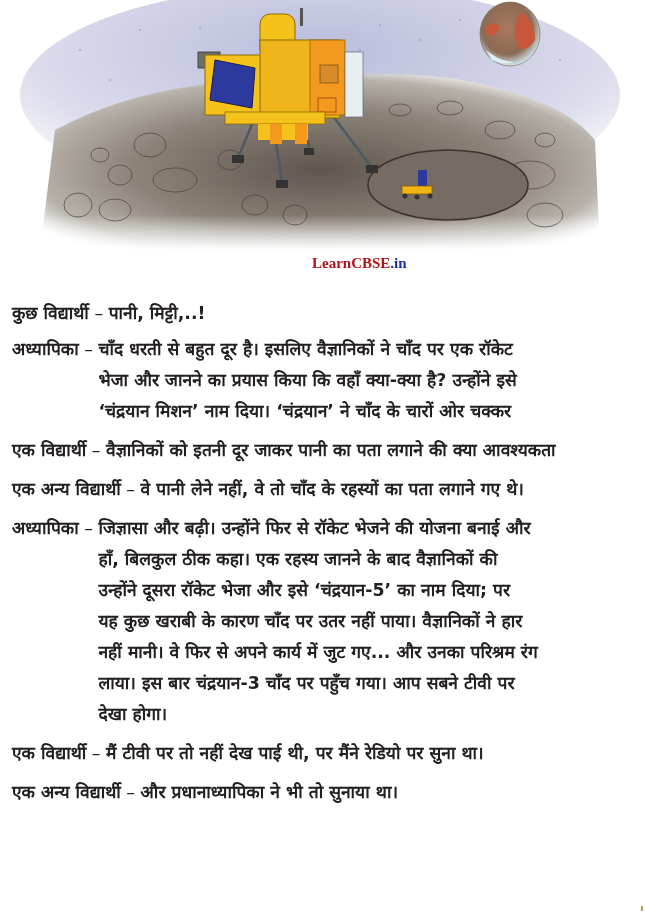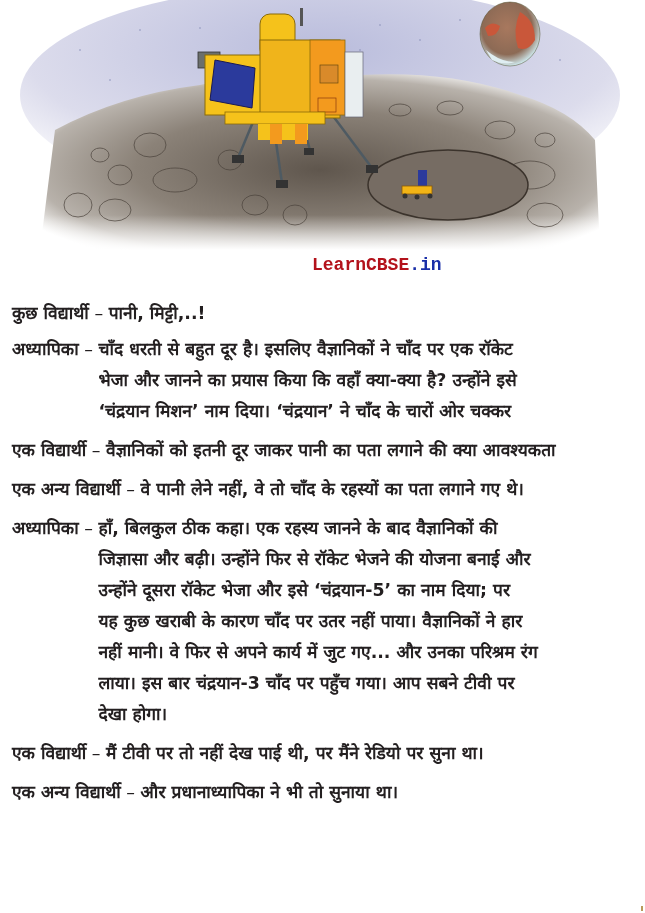--- a/index.html
+++ b/index.html
@@ -1,20 +1,20 @@
 <!DOCTYPE html>
 <html><head>
 <meta charset="utf-8">
 <style>
   html, body { margin: 0; padding: 0; background: #ffffff; }
   body { width: 645px; height: 913px; position: relative; overflow: hidden;
          font-family: "DejaVu Sans", "Liberation Sans", sans-serif; color: #231f20; }
   .illustration { position: absolute; left: 0; top: 0; width: 645px; height: 250px; }
-  .watermark { position: absolute; left: 312px; top: 255px; font-family: Liberation Mono, monospace;
-               font-weight: bold; font-size: 18px; letter-spacing: 0px; }
+  .watermark { position: absolute; left: 312px; top: 255px; font-family: Liberation Serif, serif;
+               font-weight: bold; font-size: 15px; letter-spacing: 0px; }
   .watermark .w1 { color: #b3121b; }
   .watermark .w2 { color: #1a2fa8; }
   .dialog { position: absolute; left: 12px; right: 10px; font-size: 17.4px; line-height: 31px; }
   .row { display: flex; }
   .speaker { font-weight: bold; white-space: nowrap; }
   .dash { white-space: pre; }
   .text-lines { display: block; }
   .line { display: block; white-space: nowrap; font-weight: bold; }
   .page-mark { position: absolute; right: 2px; bottom: 2px; width: 2px; height: 5px; background: #b89a5a; }
 </style>
@@ -154,22 +154,22 @@
   <div class="row" style="margin-top:8px;">
     <span class="speaker">एक अन्य विद्यार्थी</span>
     <span class="dash"> – </span>
     <span class="line">वे पानी लेने नहीं, वे तो चाँद के रहस्यों का पता लगाने गए थे।</span>
   </div>
 
   <div class="row" style="margin-top:8px;">
     <span class="speaker">अध्यापिका</span>
     <span class="dash"> – </span>
     <span class="text-lines">
+      <span class="line">जिज्ञासा और बढ़ी। उन्होंने फिर से रॉकेट भेजने की योजना बनाई और</span>
       <span class="line">हाँ, बिलकुल ठीक कहा। एक रहस्य जानने के बाद वैज्ञानिकों की</span>
-      <span class="line">जिज्ञासा और बढ़ी। उन्होंने फिर से रॉकेट भेजने की योजना बनाई और</span>
       <span class="line">उन्होंने दूसरा रॉकेट भेजा और इसे ‘चंद्रयान-5’ का नाम दिया; पर</span>
       <span class="line">यह कुछ खराबी के कारण चाँद पर उतर नहीं पाया। वैज्ञानिकों ने हार</span>
       <span class="line">नहीं मानी। वे फिर से अपने कार्य में जुट गए... और उनका परिश्रम रंग</span>
       <span class="line">लाया। इस बार चंद्रयान-3 चाँद पर पहुँच गया। आप सबने टीवी पर</span>
       <span class="line">देखा होगा।</span>
     </span>
   </div>
 
   <div class="row" style="margin-top:8px;">
     <span class="speaker">एक विद्यार्थी</span>

